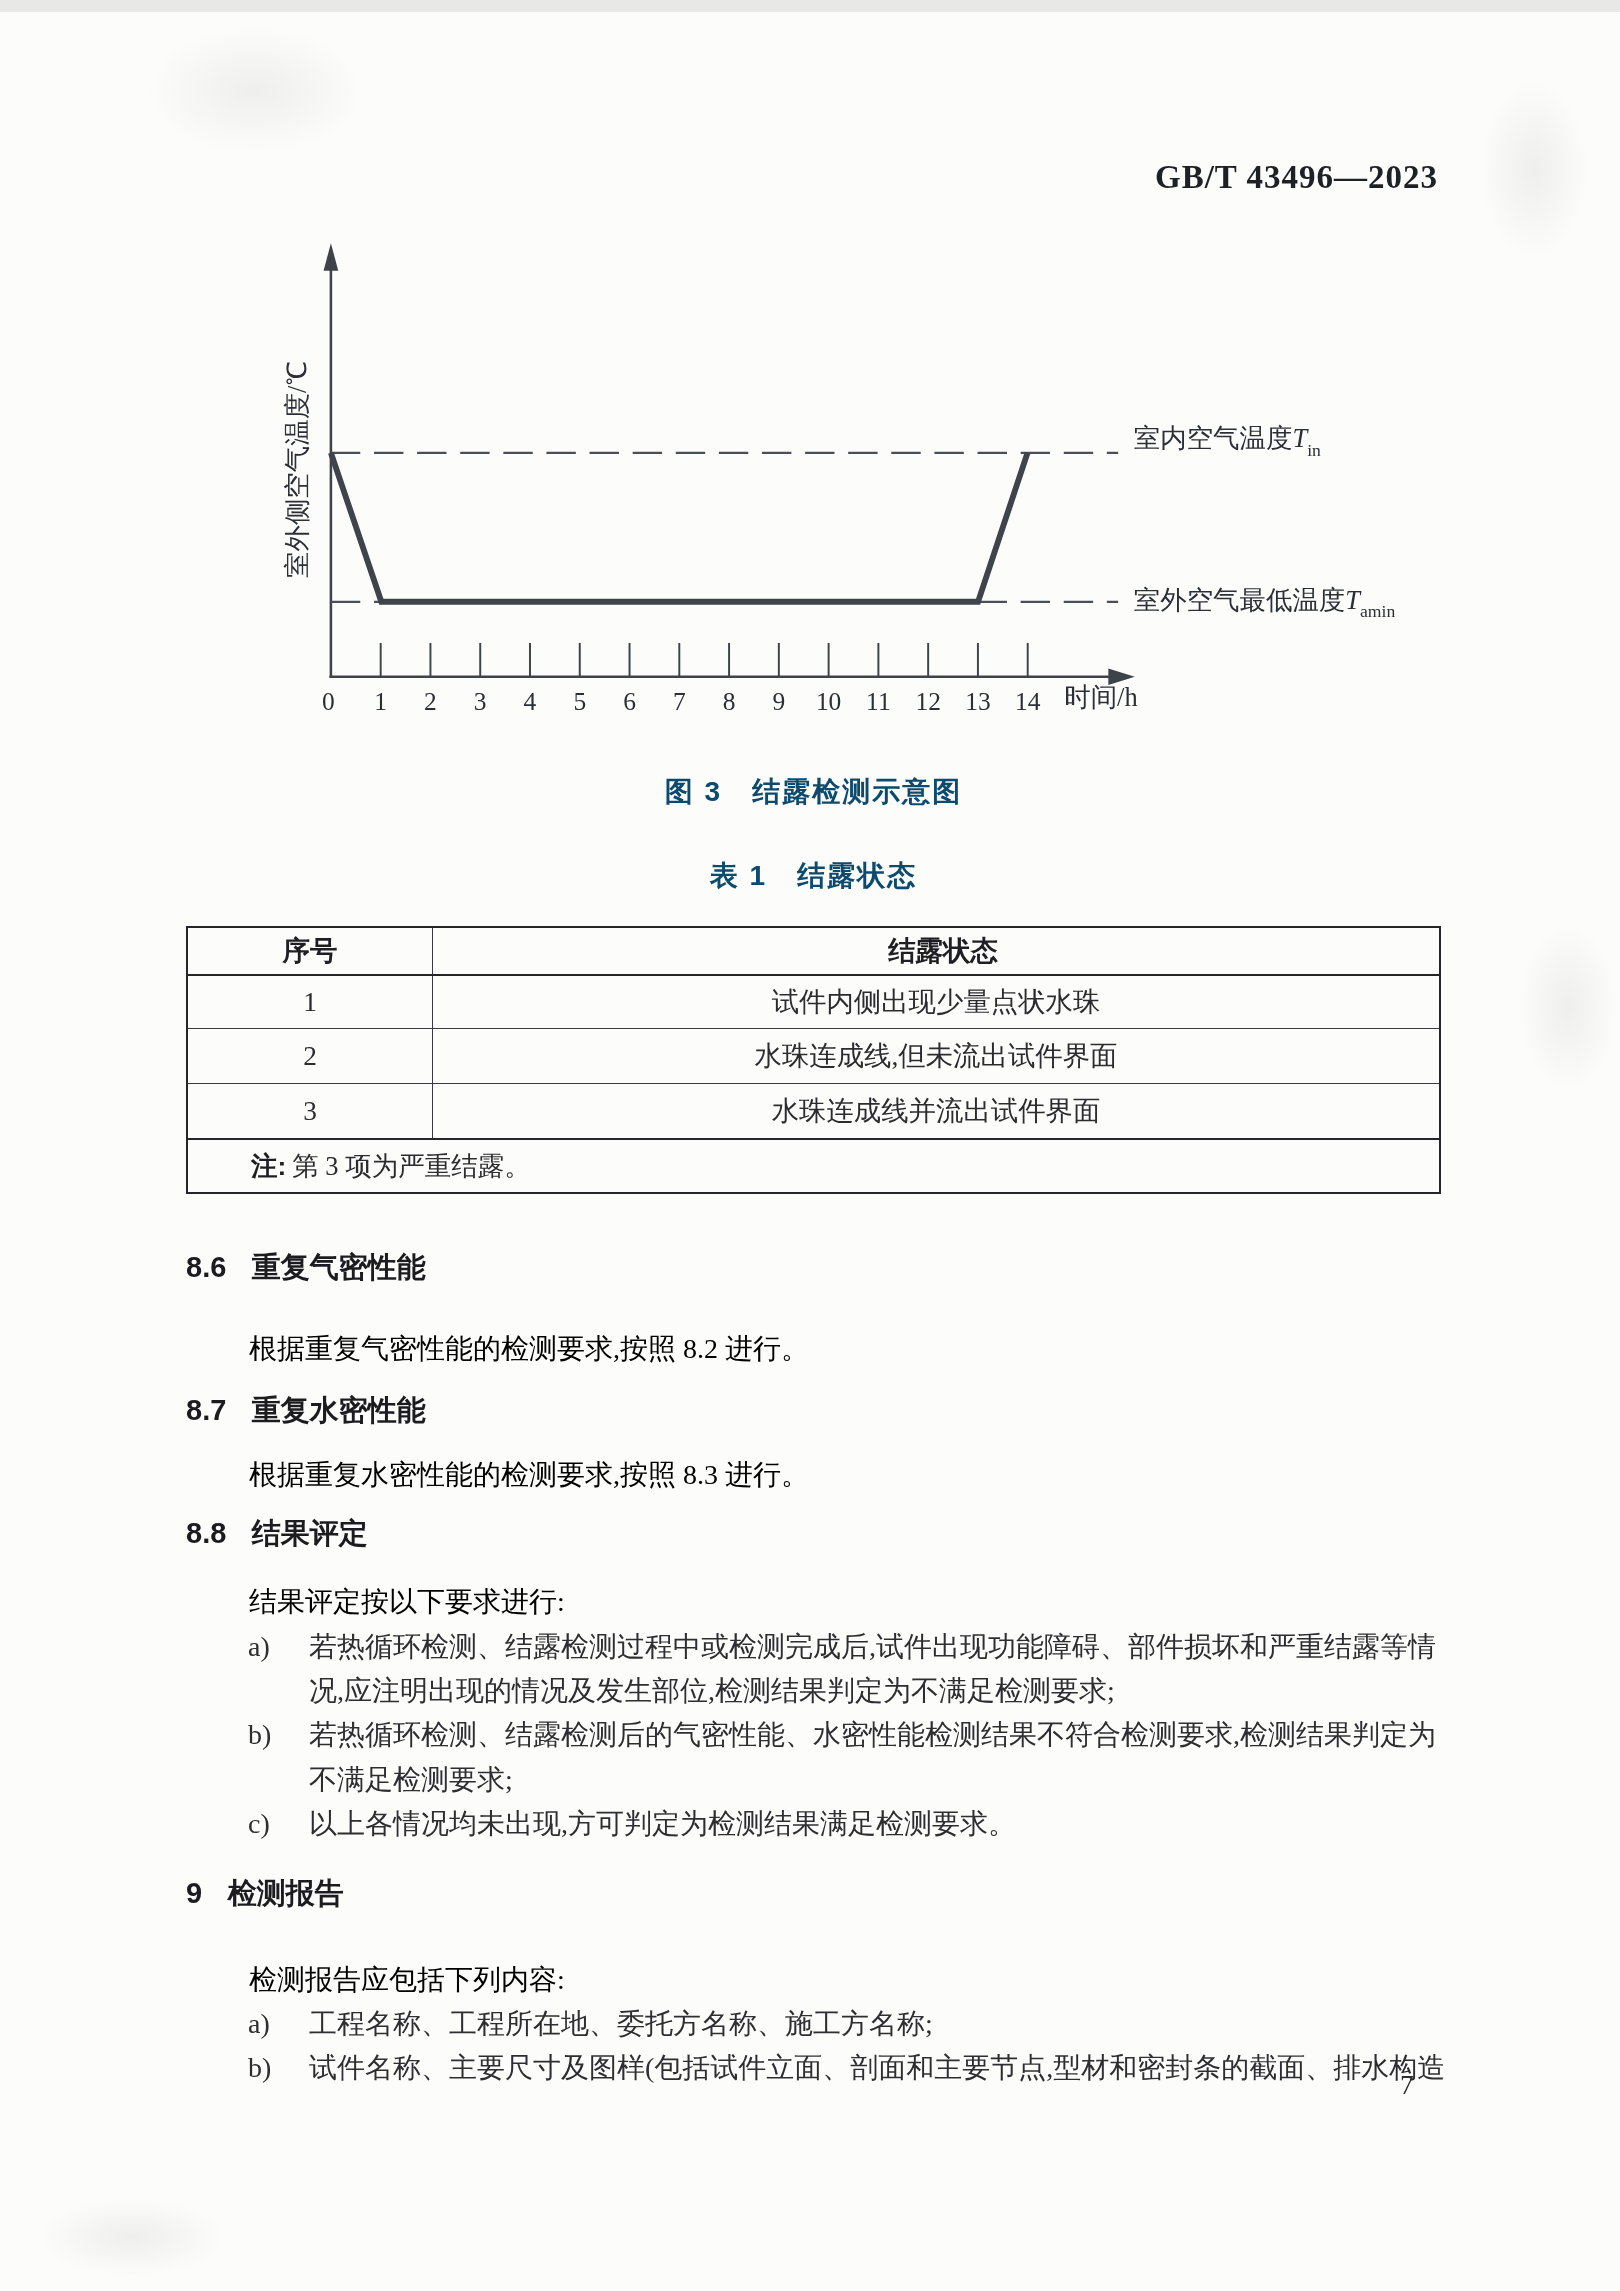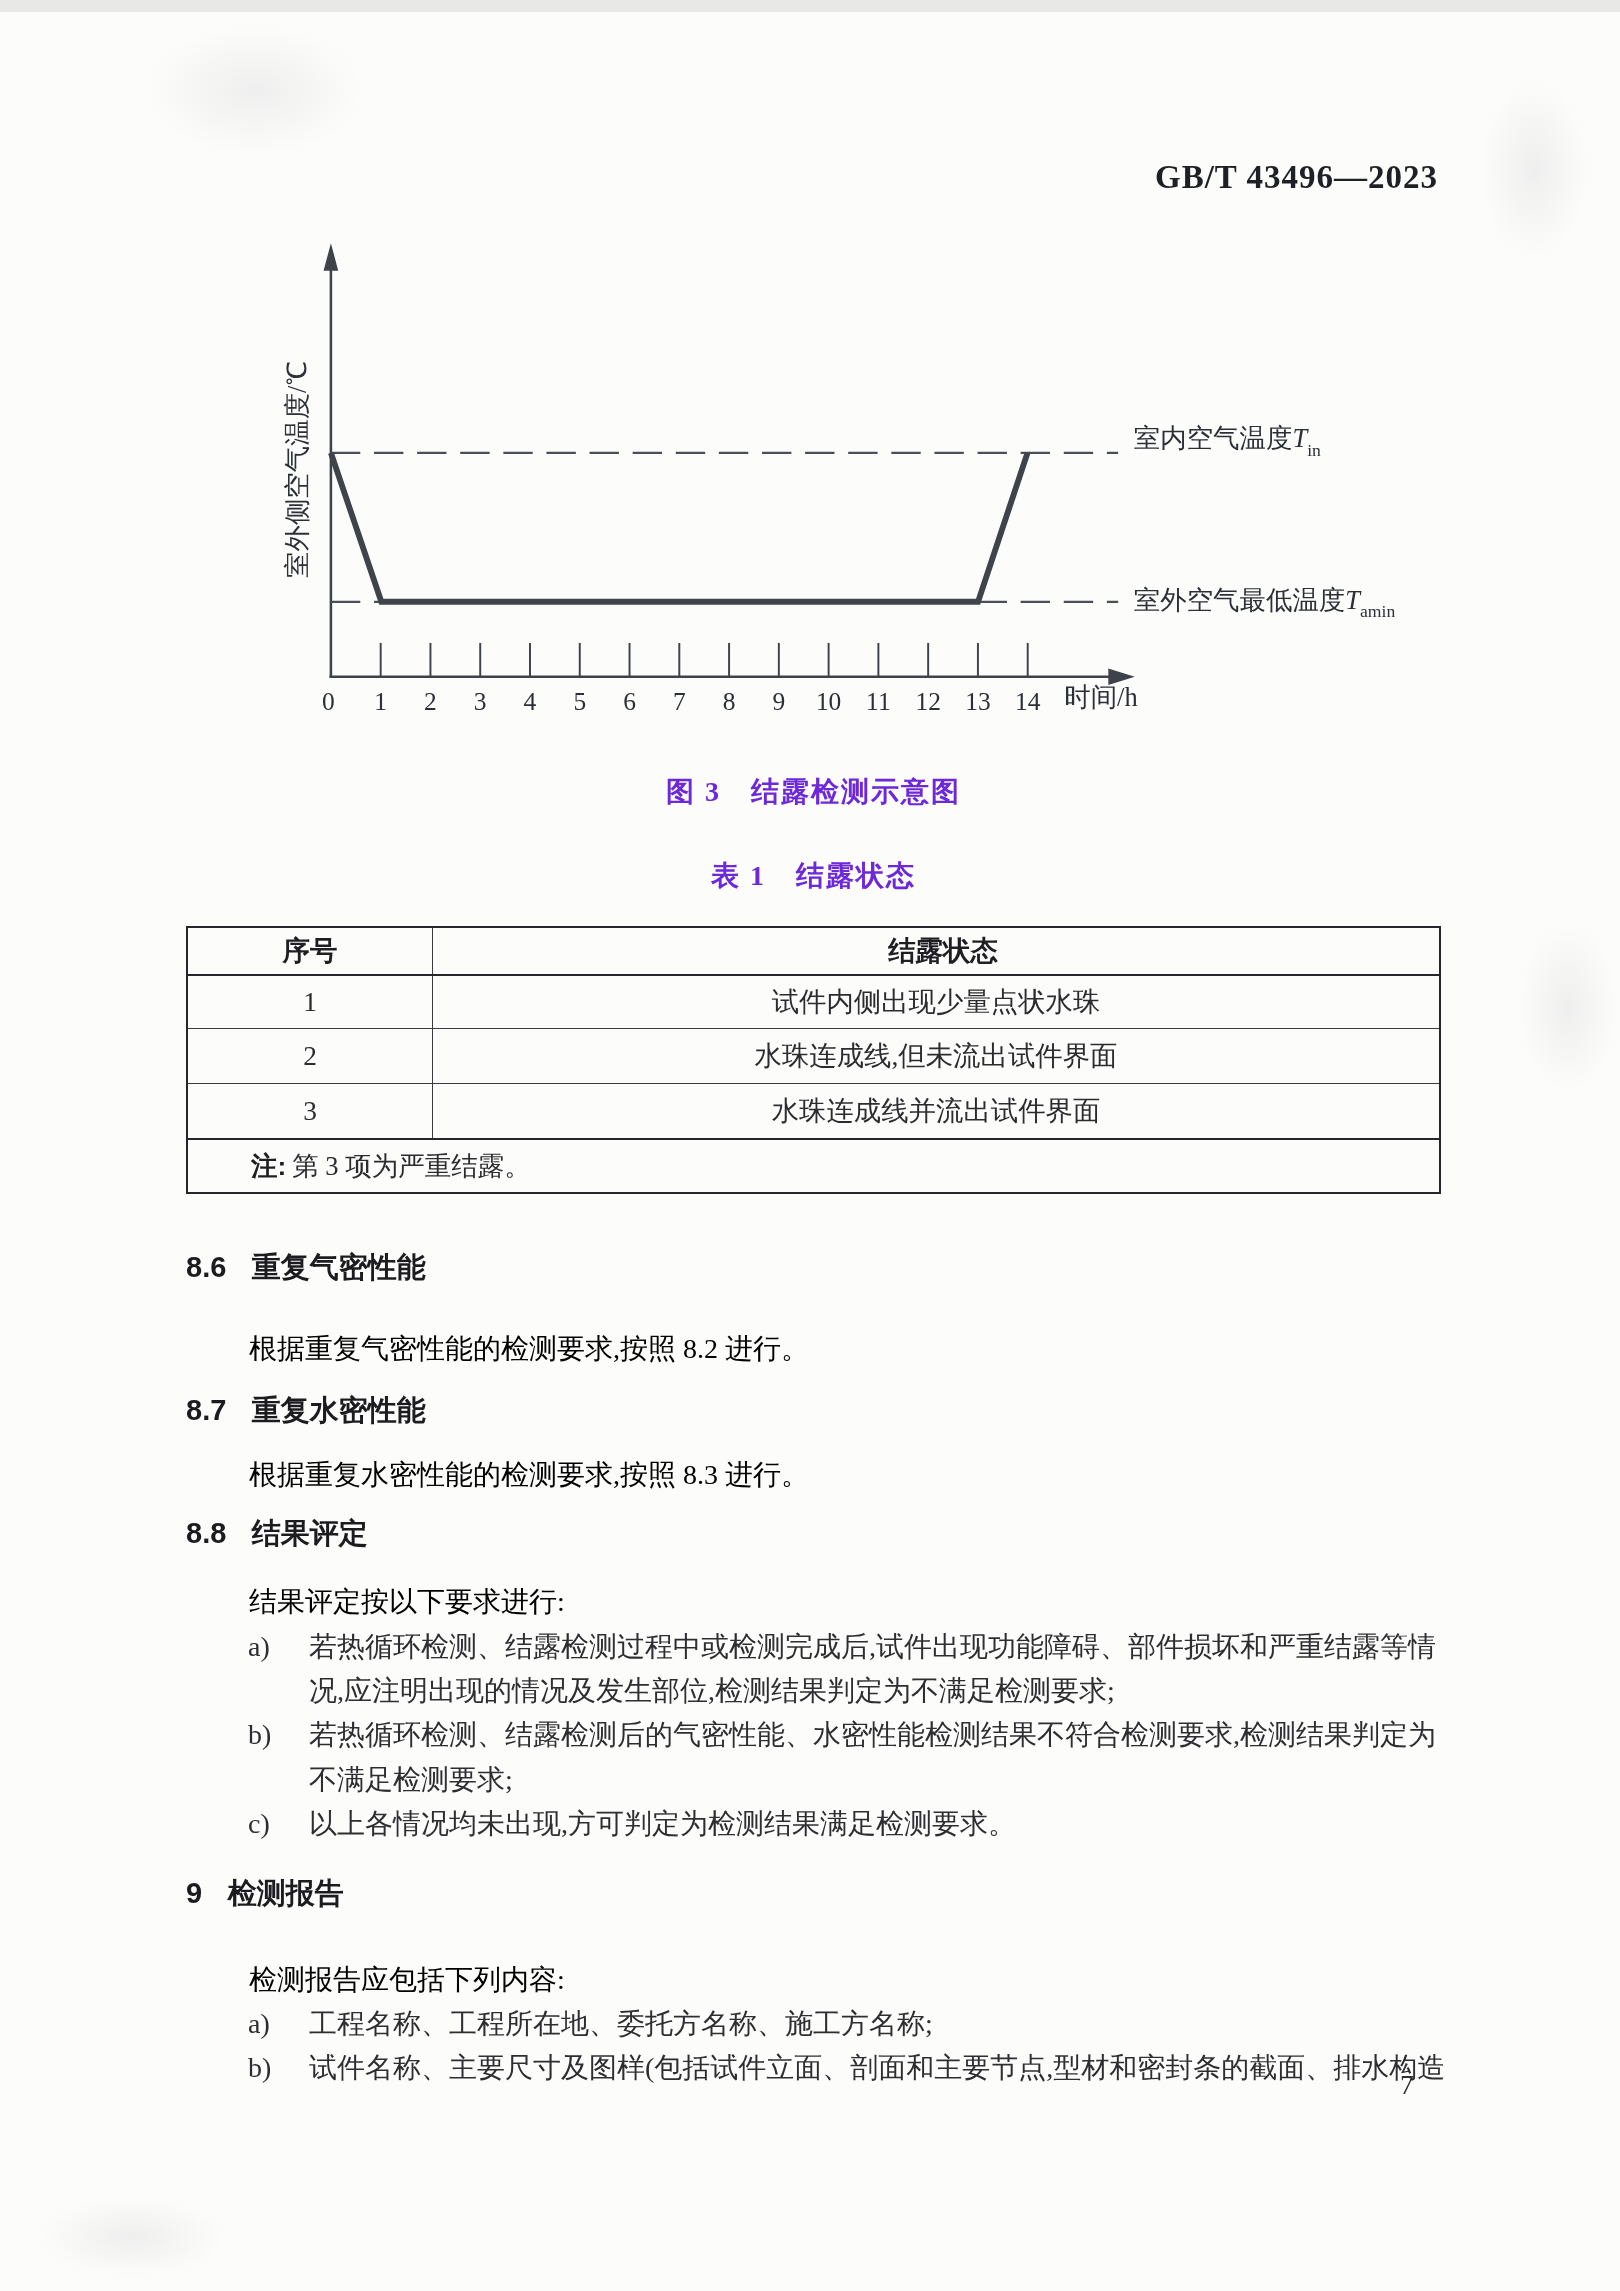--- a/index.html
+++ b/index.html
@@ -25,22 +25,22 @@
   .figure-svg{position:absolute;left:0;top:0;width:1620px;height:774px;}
   .figure-svg text{fill:#2b2f36;font-family:"Liberation Serif", serif;}
   .tick-label{font-size:26px;}
   .axis-title{font-size:27px;}
   .ref-label{font-size:27px;}
   .ref-sub{font-size:18px;}
   .ref-sym{font-style:italic;}
   
   .caption{
     position:absolute;left:186px;width:1255px;text-align:center;
-    font-family:Liberation Serif, serif;font-weight:bold;
-    font-size:28px;color:#6d28d9;letter-spacing:2px;
+    font-family:Liberation Sans, sans-serif;font-weight:bold;
+    font-size:28px;color:#0c4a6e;letter-spacing:2px;
   }
   
   .tbl{
     position:absolute;left:186px;top:914px;width:1255px;
     border:2.9px solid #26262a;box-sizing:border-box;
     font-size:27.4px;color:#2c2c30;
   }
   .tr{display:grid;grid-template-columns:245px 1fr;}
   .td{display:flex;align-items:center;justify-content:center;box-sizing:border-box;}
   .td.c1{border-right:1.5px solid #3a3a3e;}

